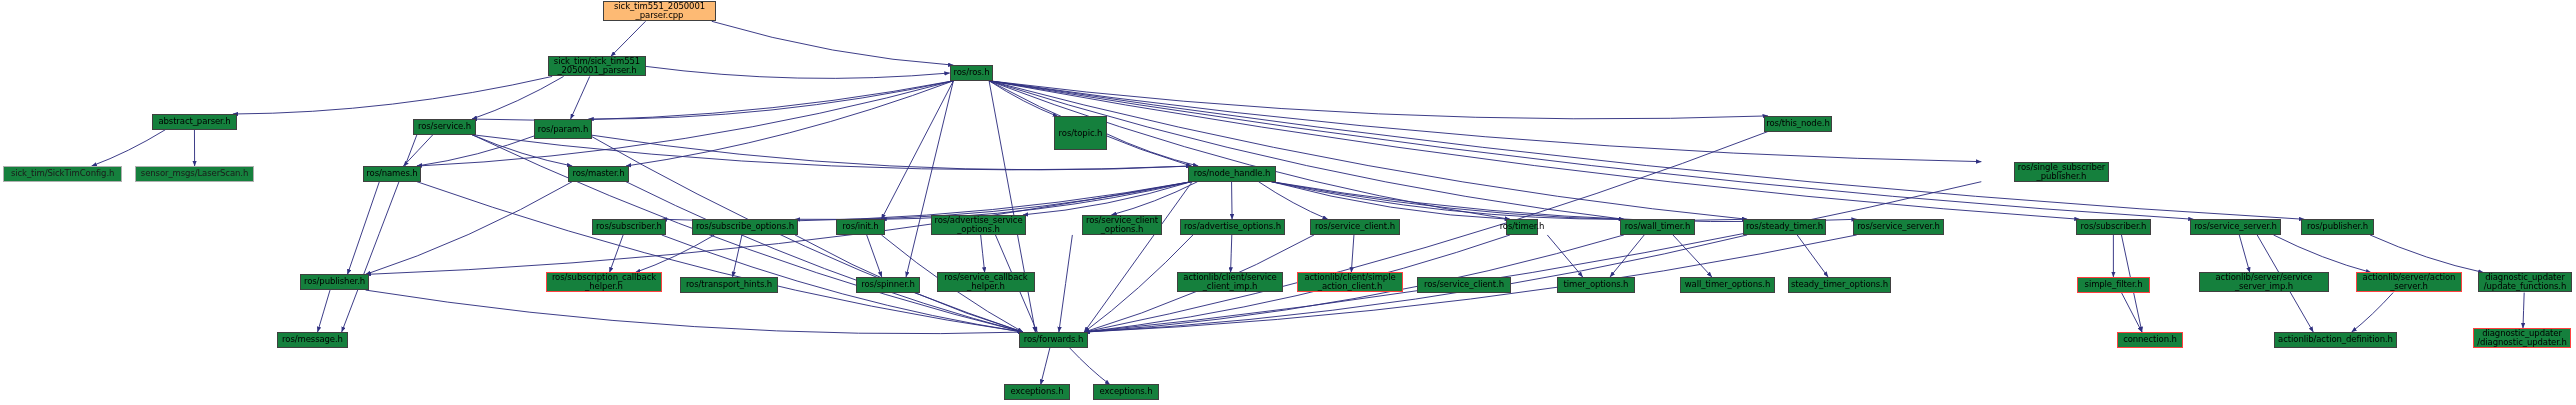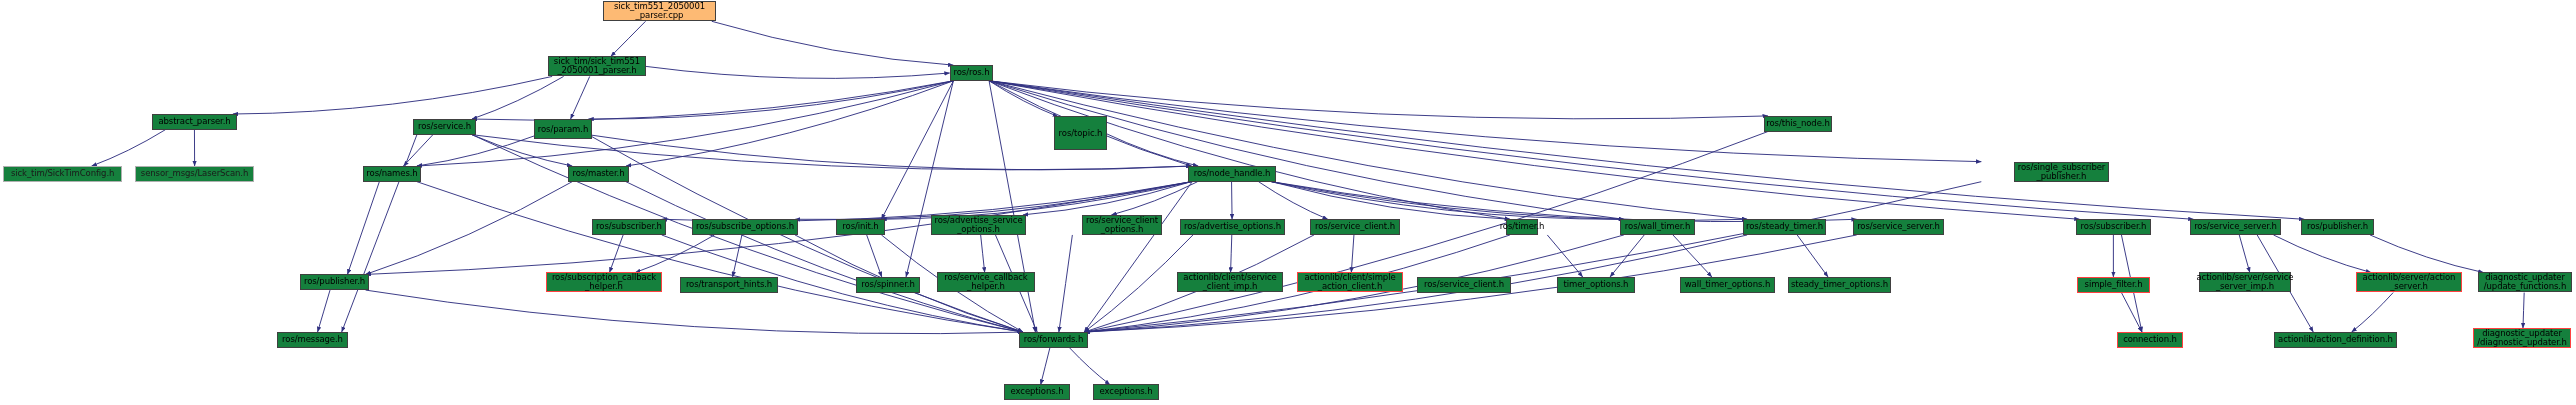--- a/index.html
+++ b/index.html
@@ -196,21 +196,21 @@
 _helper.h</div>
       <div class="node" style="left: 1177px; top: 272px; width: 106px; height: 20px;">actionlib/client/service
 _client_imp.h</div>
       <div class="node redborder" style="left: 1297px; top: 272px; width: 106px; height: 20px;">actionlib/client/simple
 _action_client.h</div>
       <div class="node" style="left: 1417px; top: 277px; width: 94px; height: 15.7px;">ros/service_client.h</div>
       <div class="node" style="left: 1557px; top: 277px; width: 78px; height: 15.7px;">timer_options.h</div>
       <div class="node" style="left: 1680px; top: 277px; width: 95px; height: 15.7px;">wall_timer_options.h</div>
       <div class="node" style="left: 1788px; top: 277px; width: 103px; height: 15.7px;">steady_timer_options.h</div>
       <div class="node redborder" style="left: 2077px; top: 277px; width: 73px; height: 15.7px;">simple_filter.h</div>
-      <div class="node" style="left: 2199px; top: 272px; width: 92px; height: 20px;">actionlib/server/service
+      <div class="node" style="left: 2199px; top: 272px; width: 130px; height: 20px;">actionlib/server/service
 _server_imp.h</div>
       <div class="node redborder" style="left: 2356px; top: 272px; width: 106px; height: 20px;">actionlib/server/action
 _server.h</div>
       <div class="node" style="left: 2478px; top: 272px; width: 94px; height: 20px;">diagnostic_updater
 /update_functions.h</div>
       <div class="node" style="left: 277px; top: 332px; width: 71px; height: 15.7px;">ros/message.h</div>
       <div class="node" style="left: 1019px; top: 332px; width: 69px; height: 15.7px;">ros/forwards.h</div>
       <div class="node redborder" style="left: 2117px; top: 332px; width: 66px; height: 15.7px;">connection.h</div>
       <div class="node" style="left: 2274px; top: 332px; width: 123px; height: 15.7px;">actionlib/action_definition.h</div>
       <div class="node redborder" style="left: 2473px; top: 328px; width: 98px; height: 20px;">diagnostic_updater

